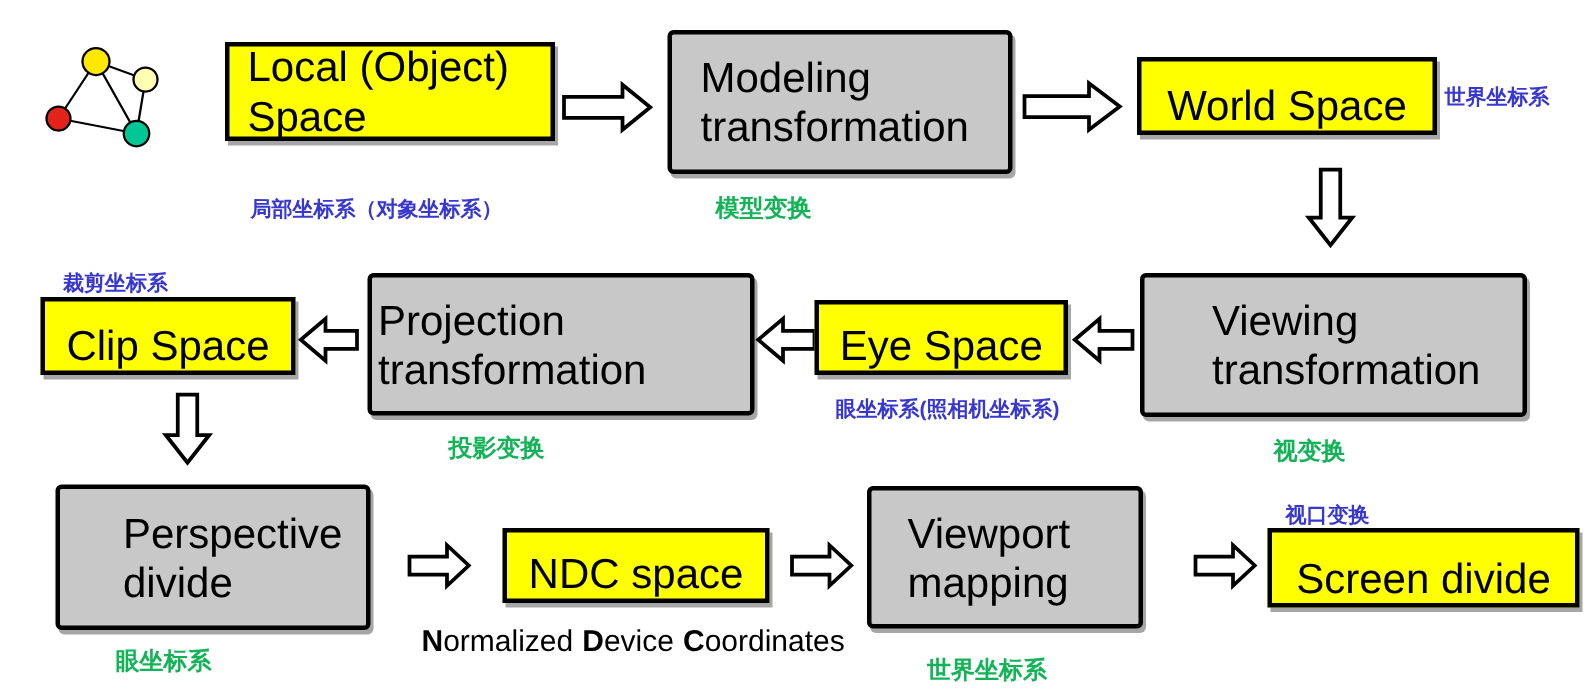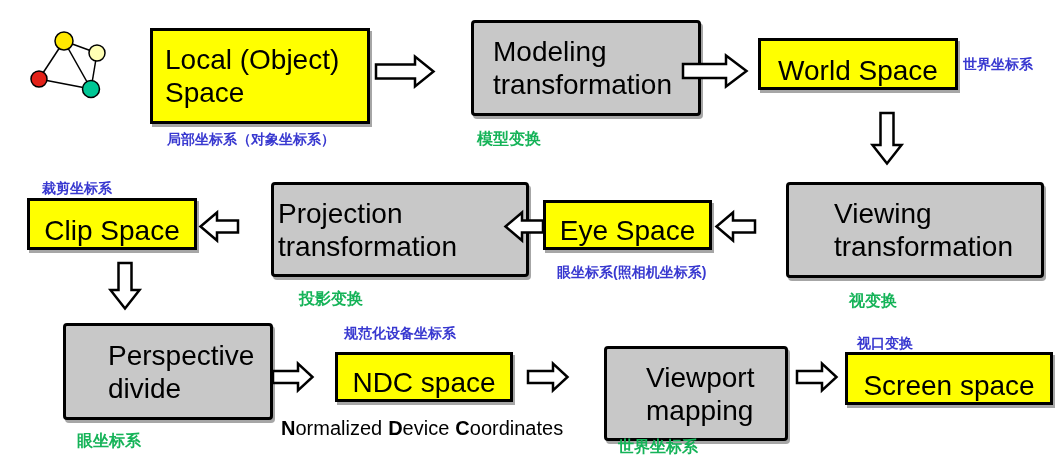--- a/index.html
+++ b/index.html
@@ -7,21 +7,21 @@
     position:relative;width:1063px;height:460px;background:#ffffff;overflow:hidden;
     font-family:"Liberation Sans","DejaVu Sans",sans-serif;color:#000;
   }
   .box{
     position:absolute;box-sizing:border-box;border:3px solid #000;
     display:flex;flex-direction:column;justify-content:center;
     font-size:28px;line-height:33px;white-space:pre-line;
     box-shadow:2px 3px 0 rgba(0,0,0,0.35);
   }
   .ybox{background:var(--box_yellow,#FFFF00);}
-  .gbox{background:var(--box_gray,#C8C8C8);border-radius:4px;margin-left:26px;}
+  .gbox{background:var(--box_gray,#C8C8C8);border-radius:4px;}
   .center{align-items:center;text-align:center;justify-content:flex-end;}
   .cap{position:absolute;font-weight:bold;white-space:nowrap;}
   .blue{color:var(--label_blue,#3838D0);font-size:14px;}
   .green{color:var(--label_green,#15B358);font-size:16px;}
   .en{position:absolute;color:#000;font-size:20px;font-weight:normal;white-space:nowrap;text-align:center;}
   .fw{display:inline-block;margin-right:6px;}
   .fw::first-letter{font-weight:bold;}
   .arrow{position:absolute;overflow:visible;}
   .arrow polygon{fill:#ffffff;stroke:#000;stroke-width:2.5;stroke-linejoin:miter;}
   .gicon{position:absolute;overflow:visible;}
@@ -38,21 +38,21 @@
     <line x1="49" y1="19" x2="24" y2="57"></line>
     <line x1="49" y1="19" x2="76" y2="67"></line>
     <line x1="82" y1="31" x2="76" y2="67"></line>
     <line x1="24" y1="57" x2="76" y2="67"></line>
     <circle cx="49" cy="19" r="9" fill="#FFE800"></circle>
     <circle cx="82" cy="31" r="8" fill="#FFFFB4"></circle>
     <circle cx="24" cy="57" r="8" fill="#E32219"></circle>
     <circle cx="76" cy="67" r="8.5" fill="#00C795"></circle>
   </svg>
 
-  <div class="box ybox" style="left:150px;top:28px;width:220px;height:96px;padding-left:12px">
+  <div class="box ybox" style="left:150px;top:28px;width:220px;height:66px;padding-left:12px">
     <span>Local (Object)
 Space</span>
   </div>
   <div class="cap blue" style="left:167px;top:131px">局部坐标系（对象坐标系）</div>
 
   <svg class="arrow" style="left:375px;top:55px" width="60" height="33" viewBox="0 0 60 33">
     <polygon points="1,9.5 40,9.5 40,1.5 58.5,16.5 40,31.5 40,23.5 1,23.5"></polygon>
   </svg>
 
   <div class="box gbox" style="left:445px;top:20px;width:230px;height:96px;padding-left:19px">
@@ -115,40 +115,39 @@
   <div class="box gbox" style="left:37px;top:323px;width:210px;height:97px;padding-left:42px">
     <span>Perspective
 divide</span>
   </div>
   <div class="cap green" style="left:77px;top:431px">眼坐标系</div>
 
   <svg class="arrow" style="left:272px;top:362px" width="42" height="30" viewBox="0 0 42 30">
     <polygon points="1,9 26,9 26,1.5 40.5,15 26,28.5 26,21 1,21"></polygon>
   </svg>
 
-  <div class="cap blue" style="left:344px;top:325px">规范化设备坐标系</div>
   <div class="box ybox center" style="left:335px;top:352px;width:178px;height:50px">
     <span>NDC space</span>
   </div>
   <div class="en" style="left:281px;top:417px">
     <span class="fw">Normalized</span><span class="fw">Device</span><span class="fw">Coordinates</span>
   </div>
 
   <svg class="arrow" style="left:527px;top:362px" width="42" height="30" viewBox="0 0 42 30">
     <polygon points="1,9 26,9 26,1.5 40.5,15 26,28.5 26,21 1,21"></polygon>
   </svg>
 
-  <div class="box gbox" style="left:578px;top:346px;width:184px;height:95px;padding-left:39px">
+  <div class="box gbox" style="left:578px;top:324px;width:184px;height:95px;padding-left:24px">
     <span>Viewport
 mapping</span>
   </div>
   <div class="cap green" style="left:618px;top:437px">世界坐标系</div>
 
   <svg class="arrow" style="left:796px;top:362px" width="42" height="30" viewBox="0 0 42 30">
     <polygon points="1,9 26,9 26,1.5 40.5,15 26,28.5 26,21 1,21"></polygon>
   </svg>
 
   <div class="cap blue" style="left:857px;top:335px">视口变换</div>
   <div class="box ybox center" style="left:845px;top:352px;width:208px;height:53px">
-    <span>Screen space</span>
+    <span>Screen divide</span>
   </div>
 
 </div>
 
 </body></html>

